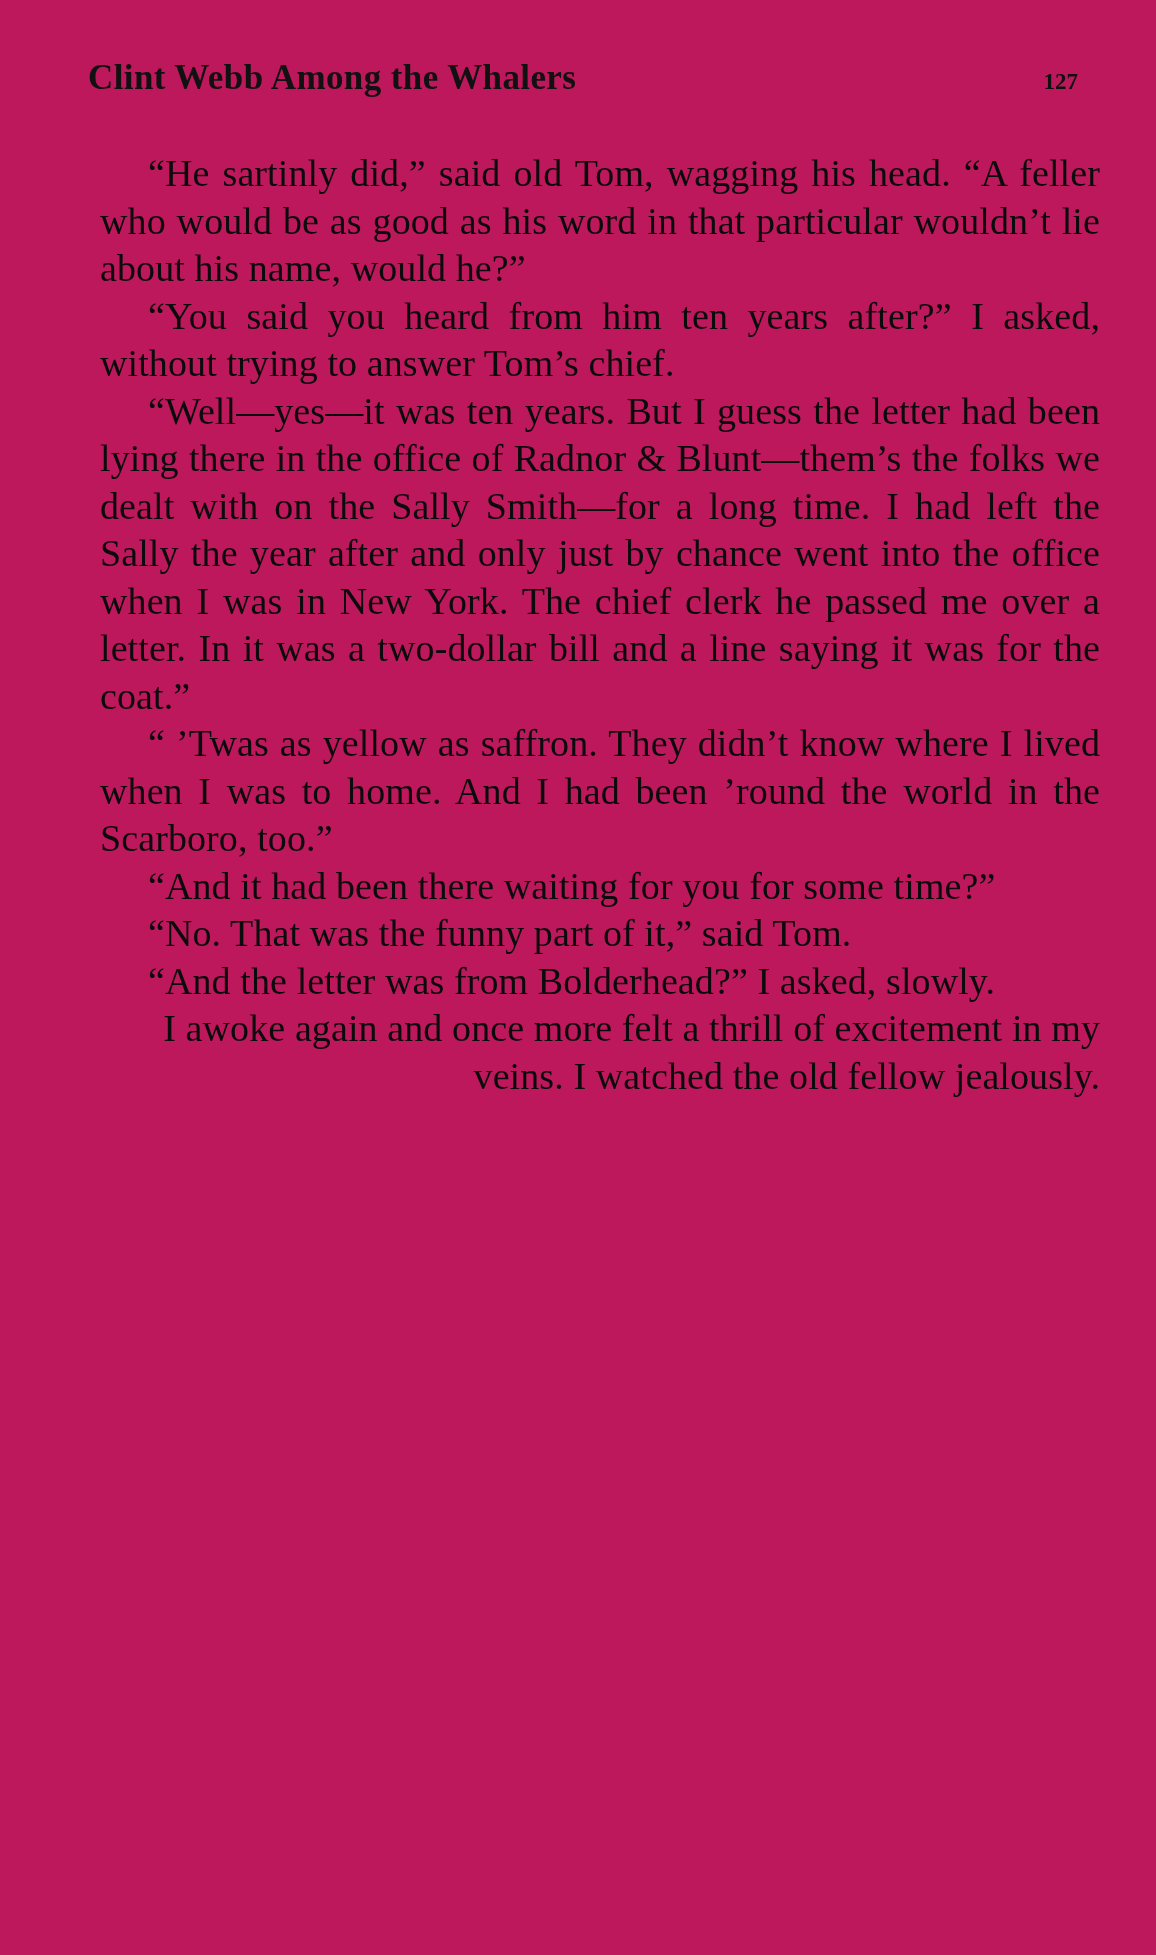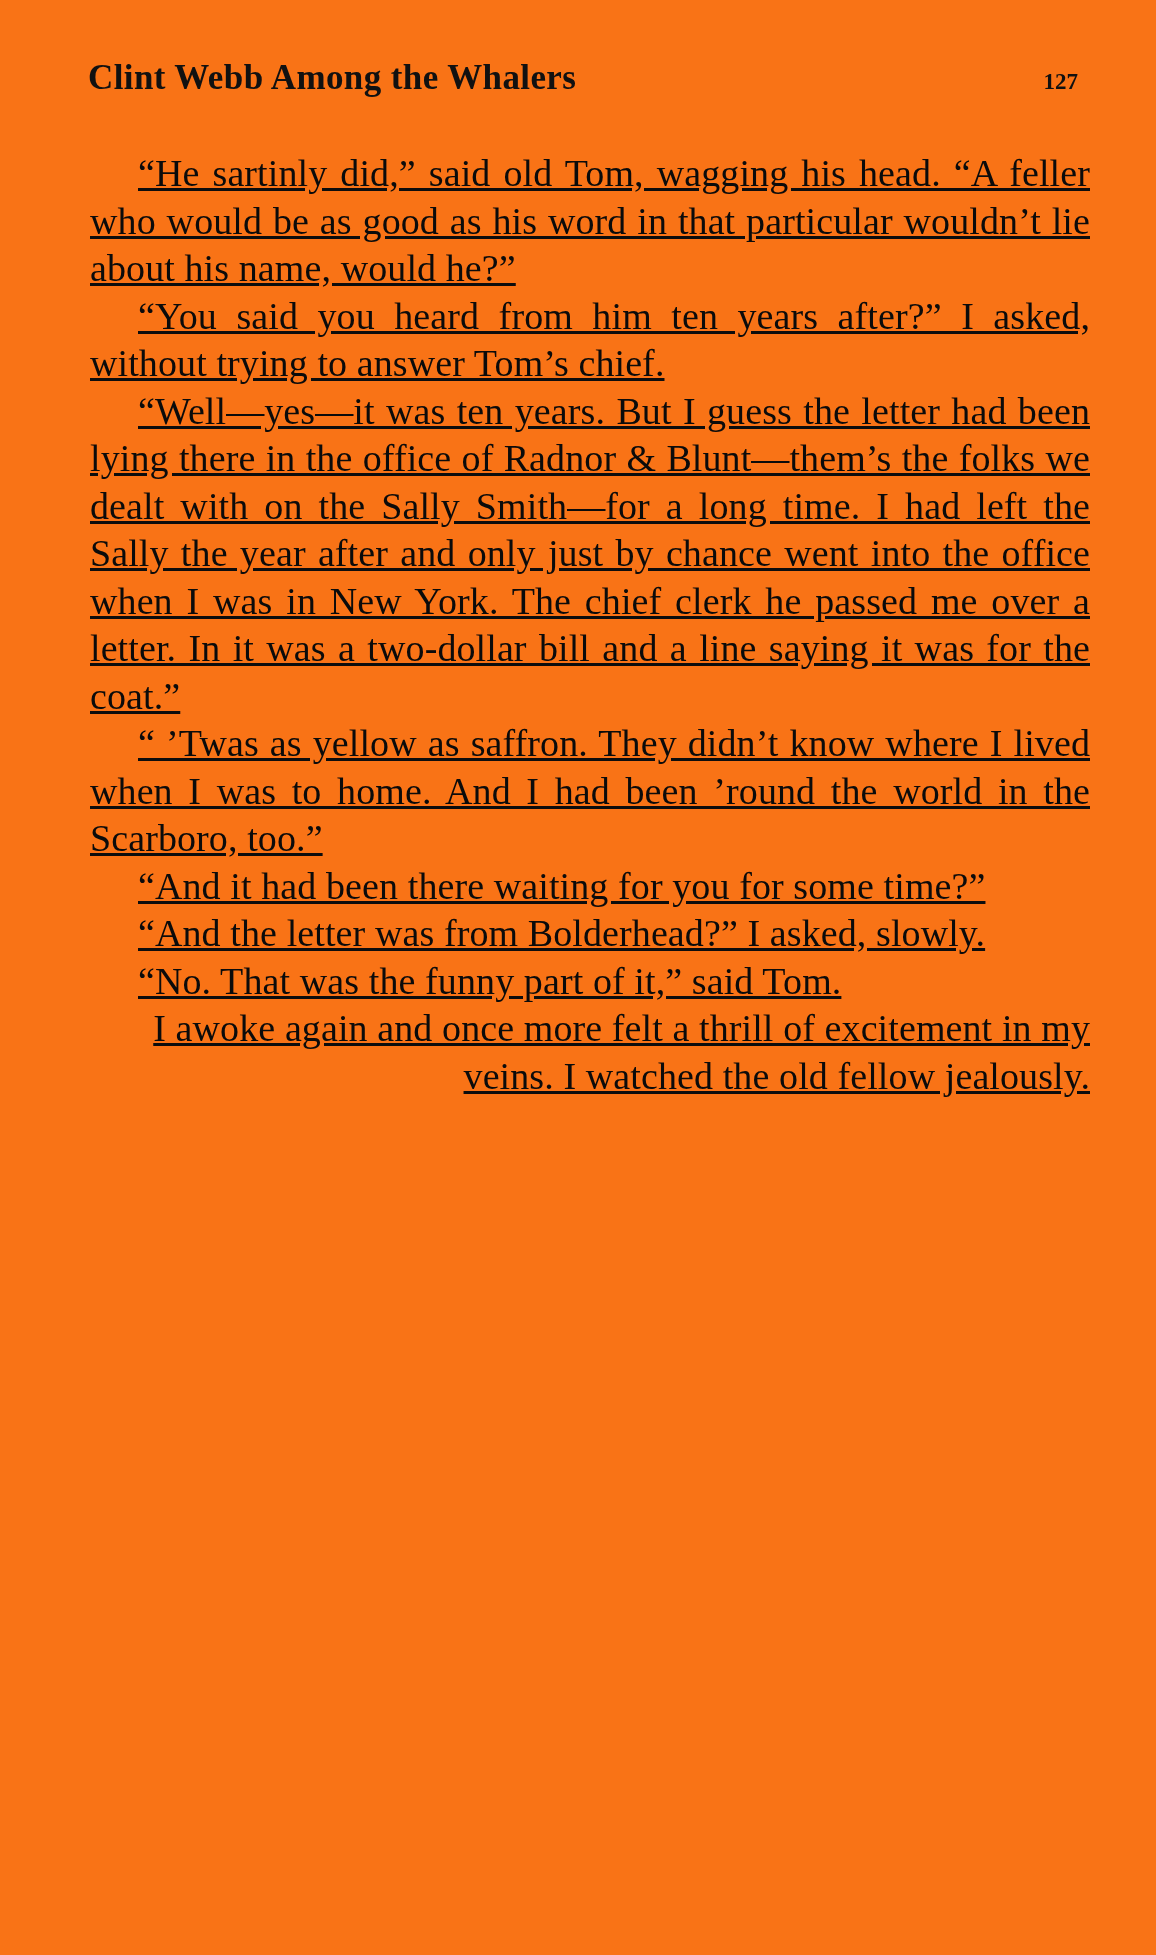--- a/index.html
+++ b/index.html
@@ -13,21 +13,21 @@
     font-family: "Liberation Serif", serif;
     color: #0d0d0d;
     position: relative;
     overflow: hidden;
   }
   .page {
     position: absolute;
     left: 0; top: 0;
     width: 1156px;
     height: 1955px;
-    background: #f97316;
+    background: #be185d;
   }
   .running-head {
     position: absolute;
     left: 88px;
     top: 58px;
     width: 990px;
     display: flex;
     align-items: baseline;
     justify-content: space-between;
   }
@@ -40,24 +40,23 @@
     white-space: nowrap;
   }
   .running-head .folio {
     font-family: "Liberation Serif", serif;
     font-weight: bold;
     font-size: 23px;
     color: #111111;
   }
   .body-text {
     position: absolute;
-    left: 90px;
+    left: 100px;
     top: 150px;
     width: 1000px;
-    text-decoration: underline;
   }
   .body-text p {
     margin: 0;
     font-size: 38px;
     line-height: 47.5px;
     text-align: justify;
     text-justify: inter-word;
     text-indent: 48px;
     color: #0b0b0b;
     letter-spacing: 0.1px;
@@ -77,18 +76,18 @@
     <div class="title">Clint Webb Among the Whalers</div>
     <div class="folio">127</div>
   </div>
 
   <div class="body-text">
     <p>“He sartinly did,” said old Tom, wagging his head.  “A feller who would be as good as his word in that particular wouldn’t lie about his name, would he?”</p>
     <p>“You said you heard from him ten years after?” I asked, without trying to answer Tom’s chief.</p>
     <p>“Well—yes—it was ten years.  But I guess the letter had been lying there in the office of Radnor &amp; Blunt—them’s the folks we dealt with on the Sally Smith—for a long time.  I had left the Sally the year after and only just by chance went into the office when I was in New York.  The chief clerk he passed me over a letter.  In it was a two-dollar bill and a line saying it was for the coat.”</p>
     <p>“ ’Twas as yellow as saffron.  They didn’t know where I lived when I was to home.  And I had been ’round the world in the Scarboro, too.”</p>
     <p>“And it had been there waiting for you for some time?”</p>
+    <p>“No.  That was the funny part of it,” said Tom.</p>
     <p>“And the letter was from Bolderhead?” I asked, slowly.</p>
-    <p>“No.  That was the funny part of it,” said Tom.</p>
     <p class="last">I awoke again and once more felt a thrill of excitement in my veins.  I watched the old fellow jealously.</p>
   </div>
 
 </div>
 
 </body></html>

